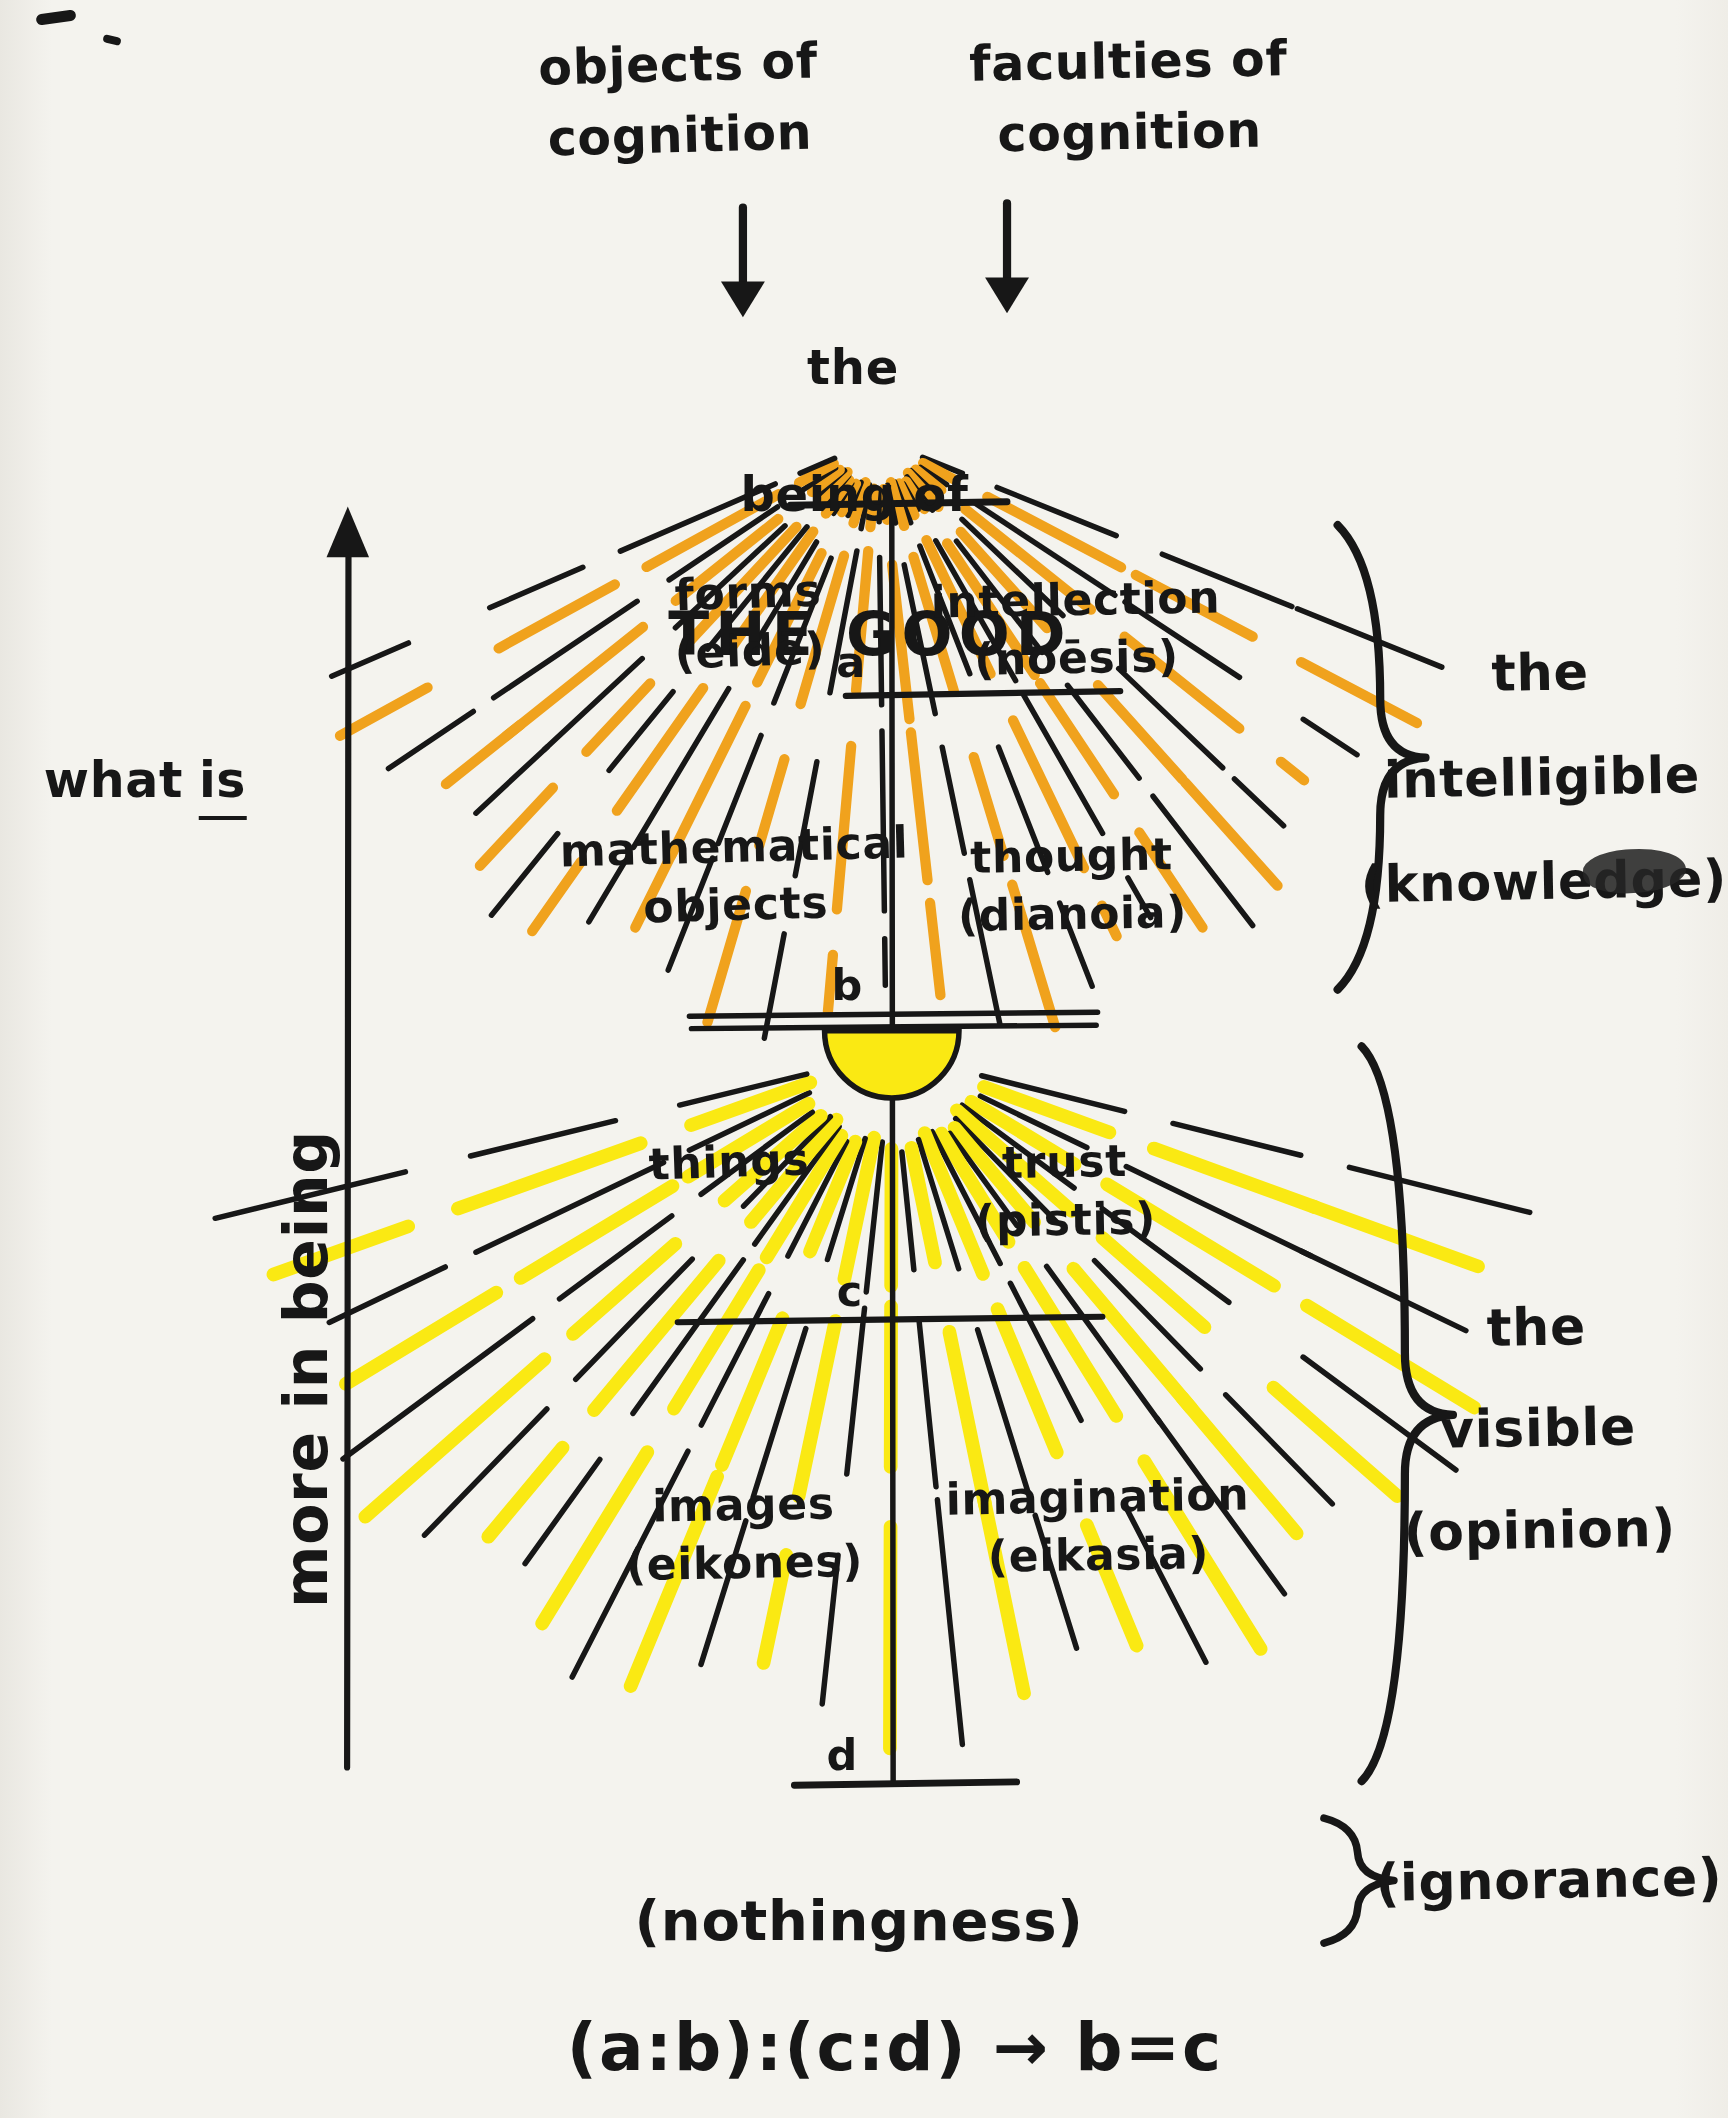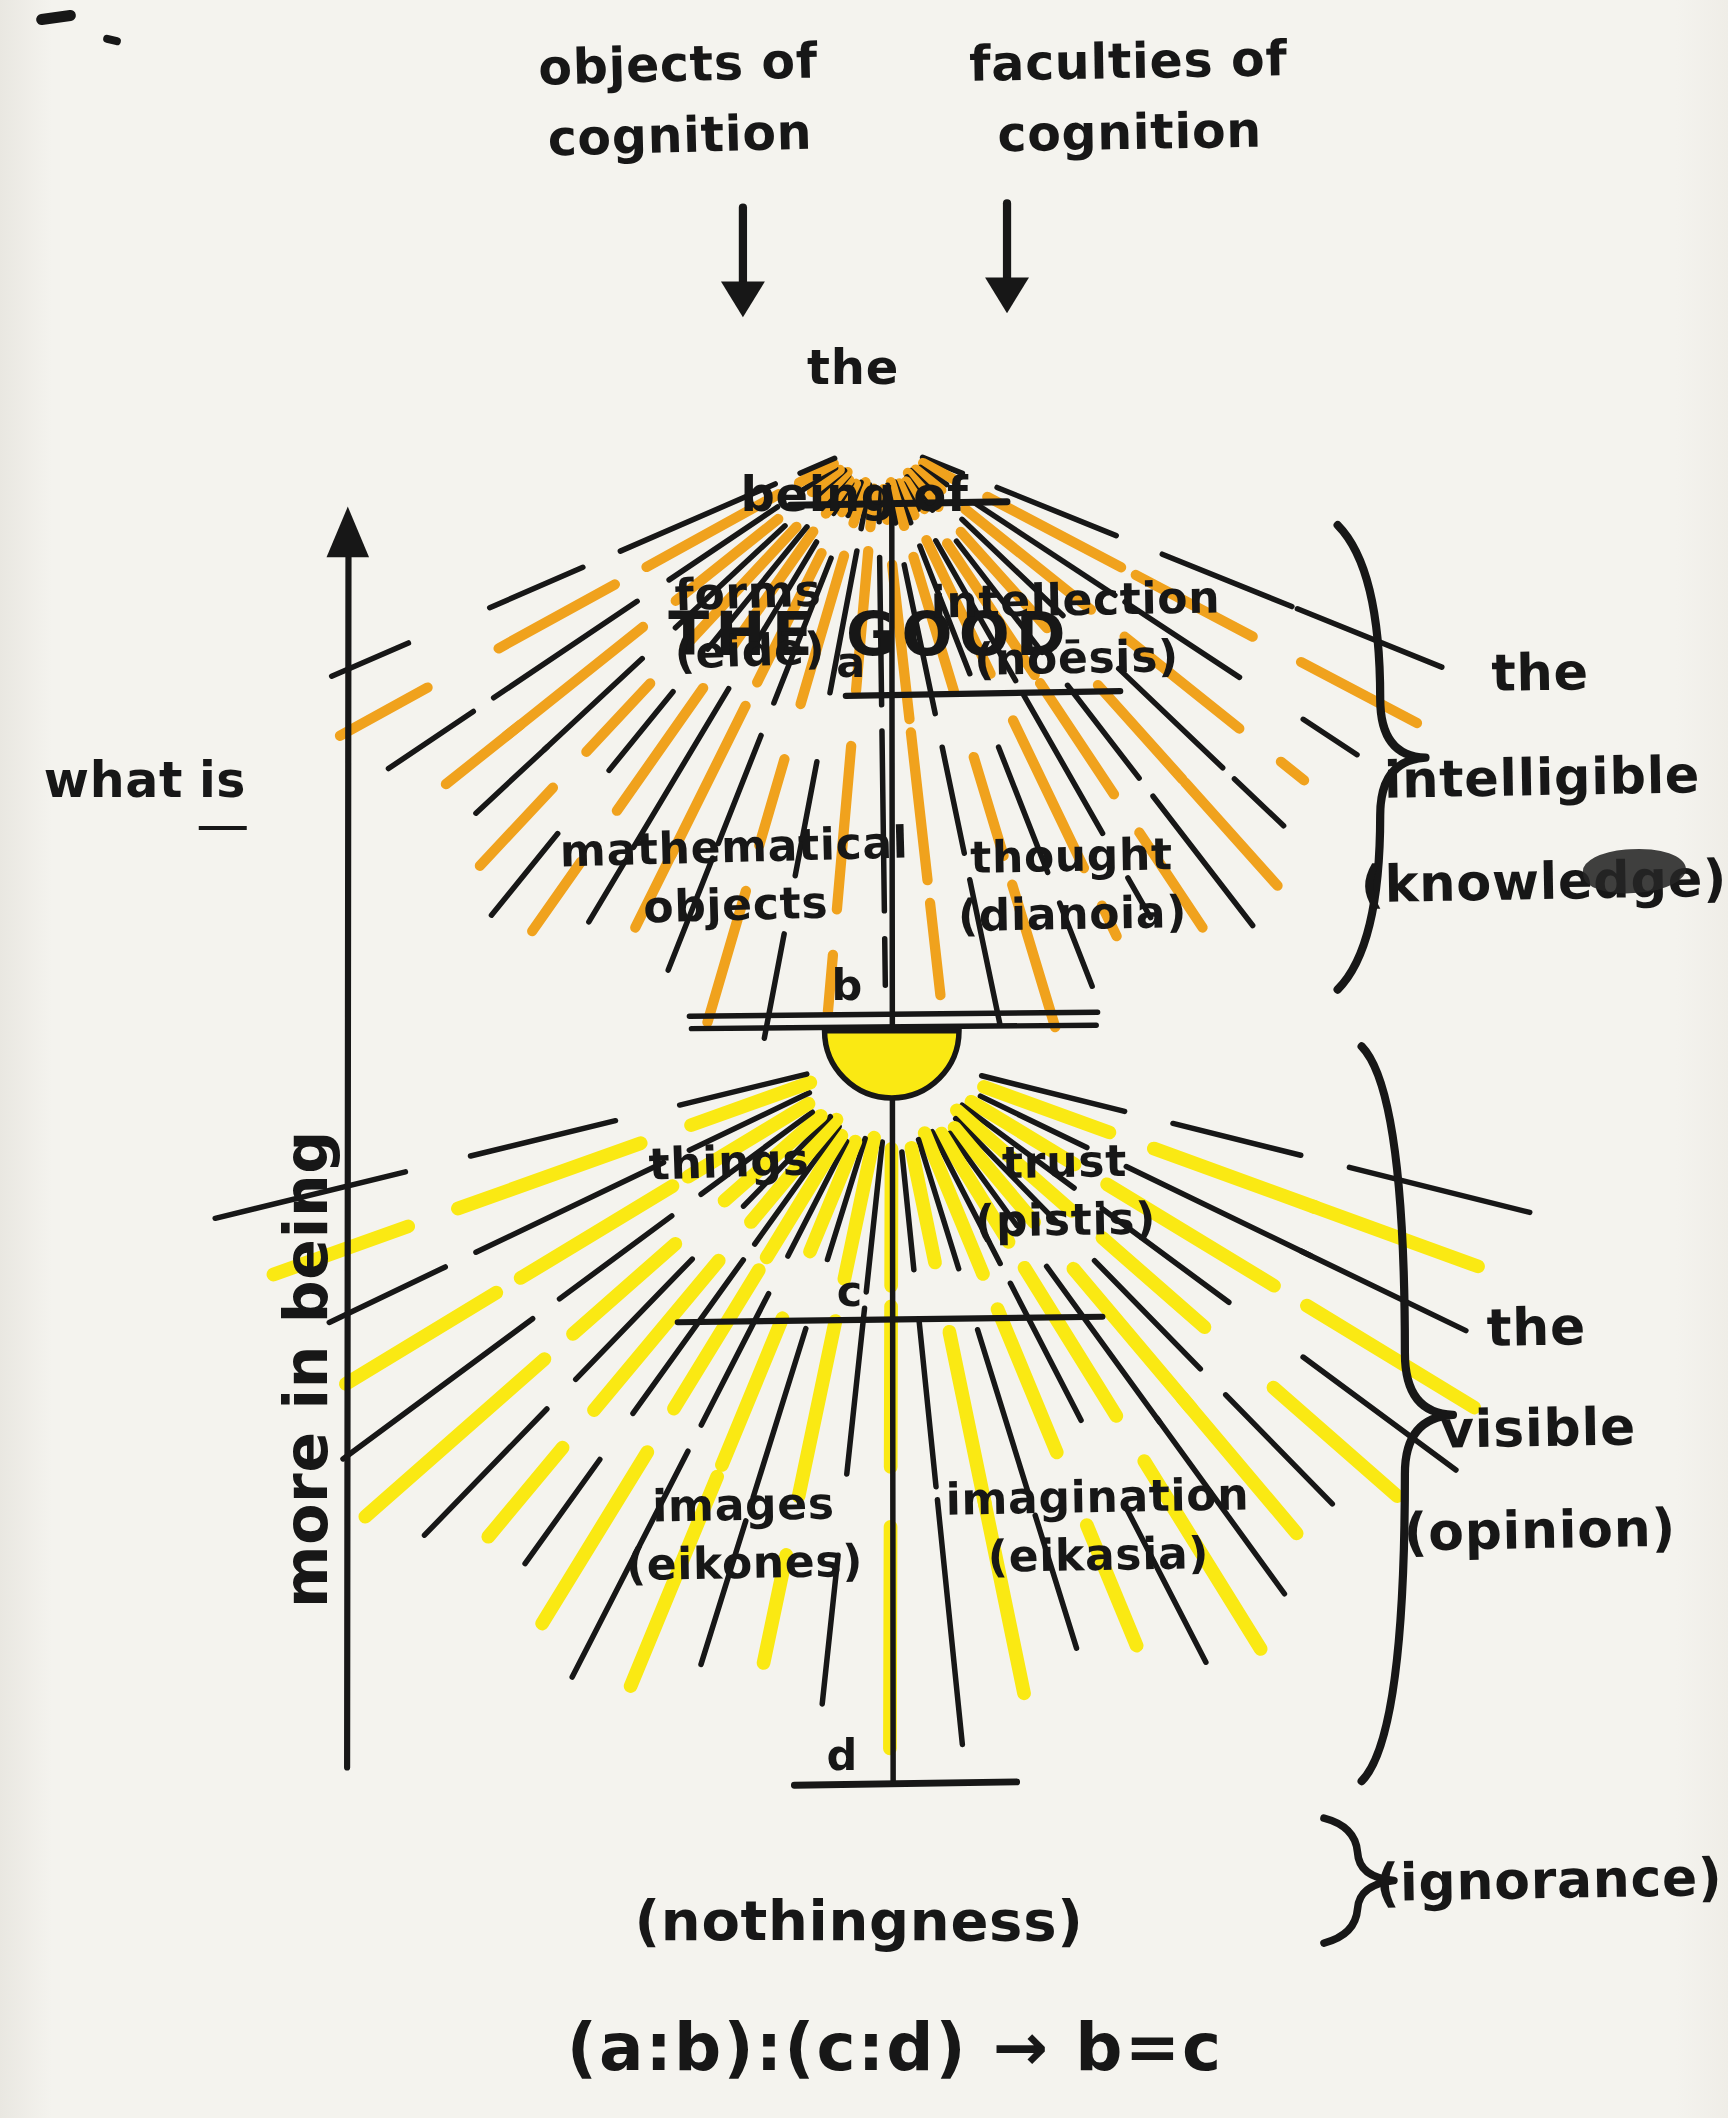--- a/index.html
+++ b/index.html
@@ -13,21 +13,21 @@
   .page{
     position:relative;width:1728px;height:2119px;overflow:hidden;
     background:linear-gradient(90deg,#e9e7e1 0,var(--paper) 3%,var(--paper) 97%,#efede7 100%);
   }
   svg.decor{position:absolute;left:0;top:0;z-index:1;}
   .hand{
     position:absolute;z-index:4;color:var(--ink);font-weight:700;
     white-space:pre-line;text-align:center;line-height:1.3;
     transform:translateX(-50%);letter-spacing:0.7px;
   }
-  .u{display:inline-block;border-bottom:4.8px solid var(--ink);padding-bottom:20px;line-height:1.05;}
+  .u{display:inline-block;border-bottom:4.8px solid var(--ink);padding-bottom:10px;line-height:1.05;}
   .gap{margin-left:0.32em;}
 
   
   .lbl-objects{left:679px;top:29px;font-size:49px;transform:translateX(-50%) rotate(-1.5deg);line-height:1.45;}
   .lbl-faculties{left:1129px;top:26px;font-size:49px;transform:translateX(-50%) rotate(-1deg);line-height:1.45;}
 
   
   .good{left:870px;top:273px;font-size:48px;line-height:1.32;}
   .good .l1{margin-left:-34px;}
   .good .l2{margin-left:-31px;}

